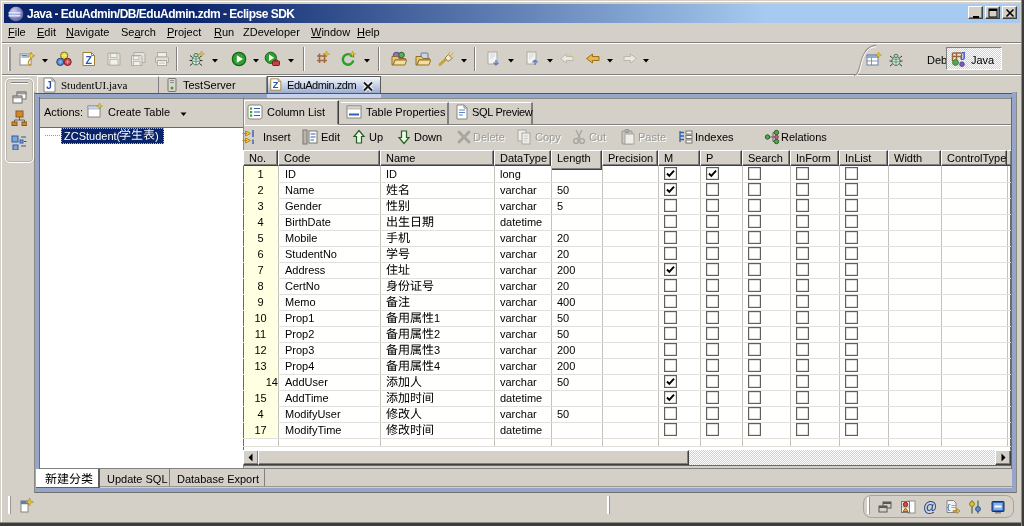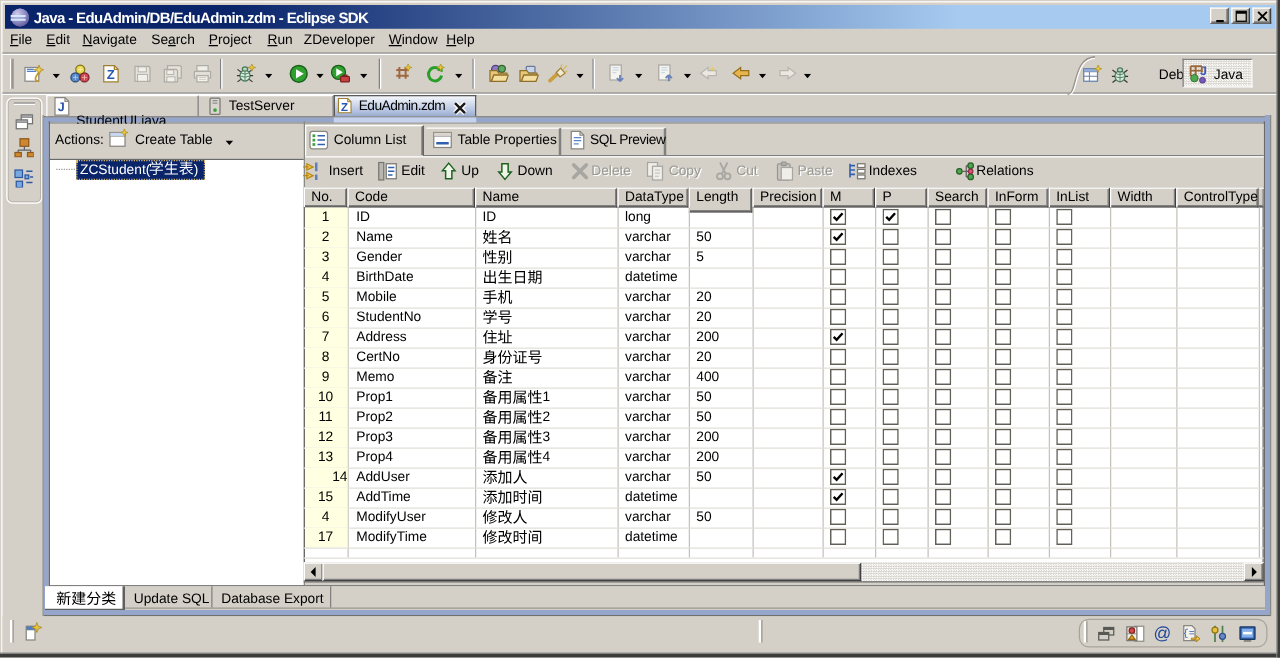--- a/index.html
+++ b/index.html
@@ -252,21 +252,21 @@
 <div class="abs " style="left:35px;top:488px;width:981px;height:4px;background:#96A6CB"></div>
 <div class="abs " style="left:35px;top:492px;width:981px;height:1px;background:#70706c"></div>
 <div class="abs " style="left:36px;top:76px;width:976px;height:17px;background:#D4D0C8"></div>
 <div class="abs " style="left:37px;top:76px;width:122px;height:17px;border-right:1px solid #808080;border-left:1px solid #fff;border-top:1px solid #fff"></div>
 <div class="abs " style="left:159px;top:76px;width:108px;height:17px;border-right:1px solid #808080;border-top:1px solid #fff"></div>
 <svg class="abs" style="left:42px;top:77px" width="16" height="16" viewBox="0 0 16 16">
     <path d="M2 1 H10 L13 4 V15 H2 Z" fill="#fff" stroke="#888680"></path>
     <path d="M10 1 L10 4 H13" fill="none" stroke="#888680"></path>
     <text x="7" y="12" font-family="Liberation Sans" font-size="10" font-weight="bold" fill="#2850A8" text-anchor="middle">J</text>
   </svg>
-<div class="abs " style="left:61px;top:91px;white-space:nowrap;">StudentUI.java</div>
+<div class="abs " style="left:61px;top:79px;white-space:nowrap;font-family:Liberation Serif, serif;">StudentUI.java</div>
 <svg class="abs" style="left:164px;top:77px" width="16" height="16" viewBox="0 0 16 16">
     <rect x="4" y="1.5" width="8" height="13" rx="1" fill="#D8D6CE" stroke="#787670"></rect>
     <path d="M6 3.5 H10 M6 5.5 H10" stroke="#909090"></path>
     <circle cx="8" cy="11" r="1.5" fill="#40A040"></circle>
   </svg>
 <div class="abs " style="left:183px;top:79px;white-space:nowrap;">TestServer</div>
 <div class="abs" style="left:267px;top:76px;width:114px;height:17px;background:linear-gradient(#F4F7FB,#AEBDDD 80%,#9AABCE);border:1px solid #5a5a5a;border-bottom:none"></div>
 <svg class="abs" style="left:269px;top:77px" width="14" height="15" viewBox="0 0 16 16">
     <path d="M2 1.5 H10.5 L13.5 4.5 V14.5 H2 Z" fill="#fff" stroke="#A08030"></path>
     <path d="M10.5 1.5 V4.5 H13.5" fill="none" stroke="#A08030"></path>

